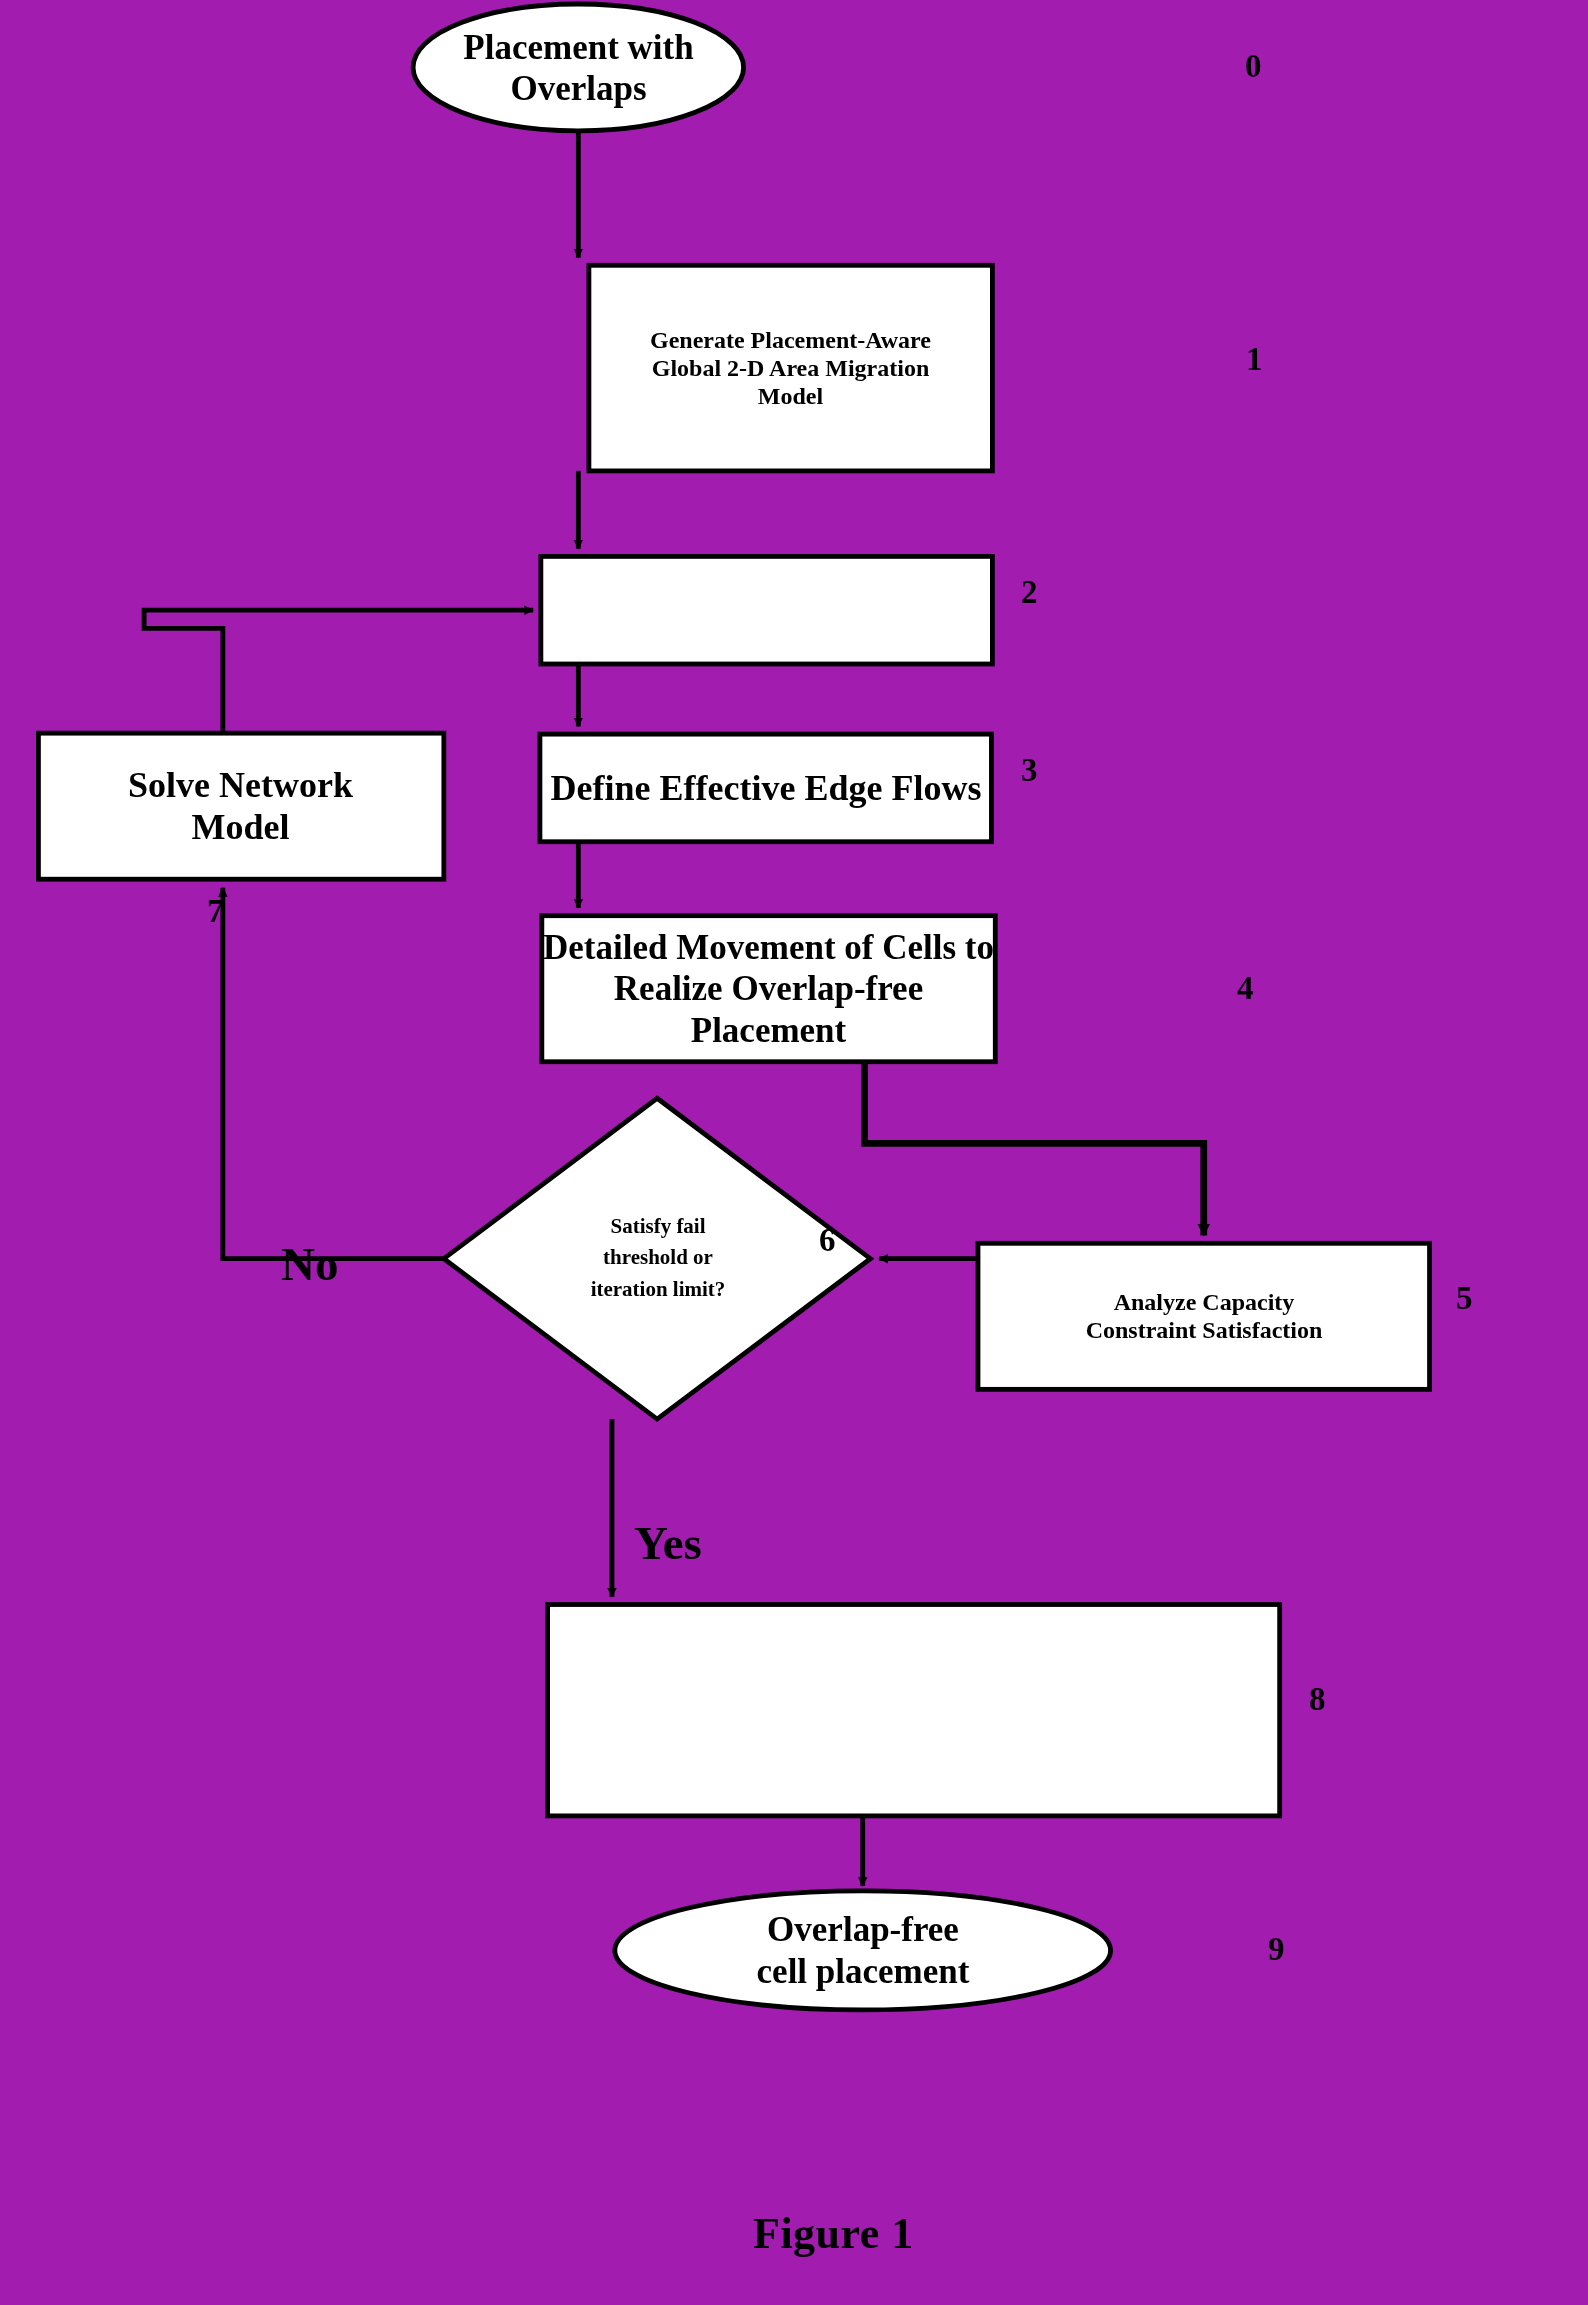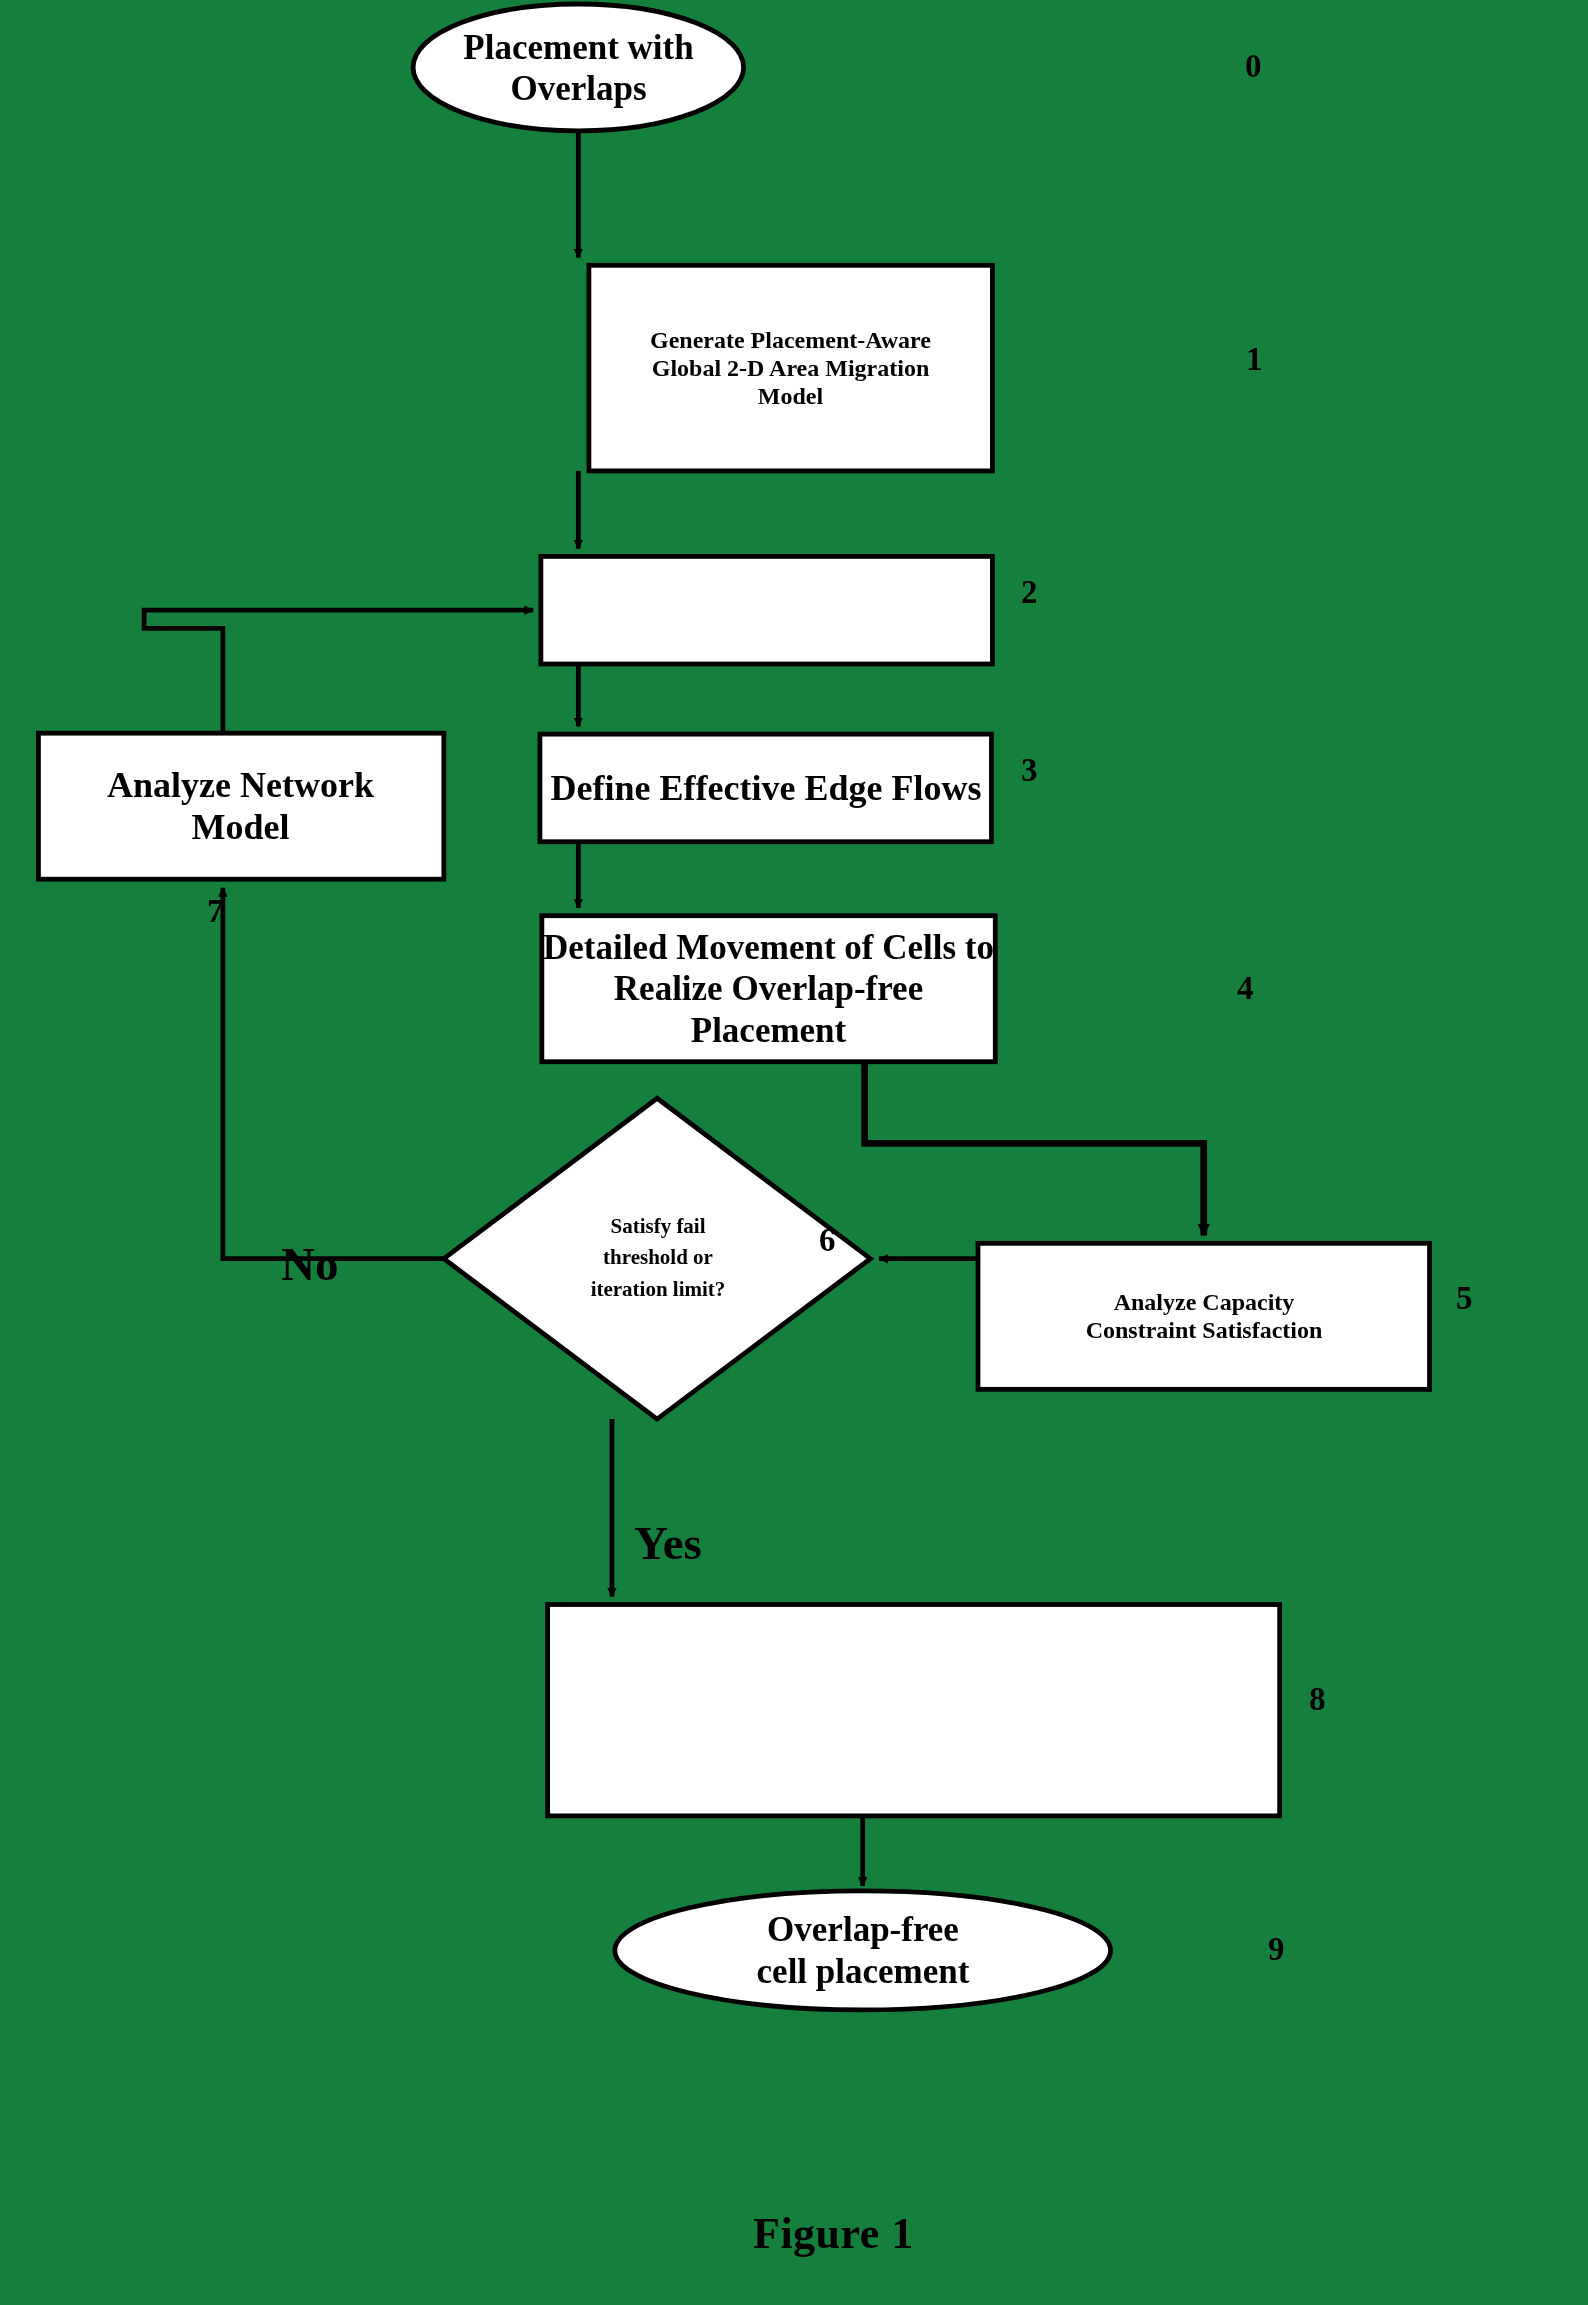--- a/index.html
+++ b/index.html
@@ -9,21 +9,21 @@
     background: #ffffff;
   }
   body {
     font-family: "Liberation Serif", "DejaVu Serif", serif;
     color: #000000;
   }
   #page {
     position: relative;
     width: 1589px;
     height: 2306px;
-    background: #15803d;
+    background: #a21caf;
     overflow: hidden;
   }
   svg#flow-svg {
     position: absolute;
     left: 0;
     top: 0;
     width: 1589px;
     height: 2306px;
   }
   .node-text {
@@ -134,21 +134,21 @@
   <div class="node-text t-box1" style="left:589px; top:265px; width:403px; height:206px;">Generate Placement-Aware
 Global 2-D Area Migration
 Model</div>
 
 
   <div class="node-text t-box3" style="left:540px; top:734px; width:452px; height:108px;">Define Effective Edge Flows</div>
 
   <div class="node-text t-box4" style="left:542px; top:916px; width:453px; height:146px;">Detailed Movement of Cells to
 Realize Overlap-free Placement</div>
 
-  <div class="node-text t-box7" style="left:38px; top:733px; width:405px; height:146px;">Analyze Network
+  <div class="node-text t-box7" style="left:38px; top:733px; width:405px; height:146px;">Solve Network
 Model</div>
 
   <div class="node-text t-diamond" style="left:532px; top:1191px; width:252px; height:134px;">Satisfy fail
 threshold or
 iteration limit?</div>
 
   <div class="node-text t-box5" style="left:978px; top:1243px; width:452px; height:146px;">Analyze Capacity
 Constraint Satisfaction</div>
 
 

